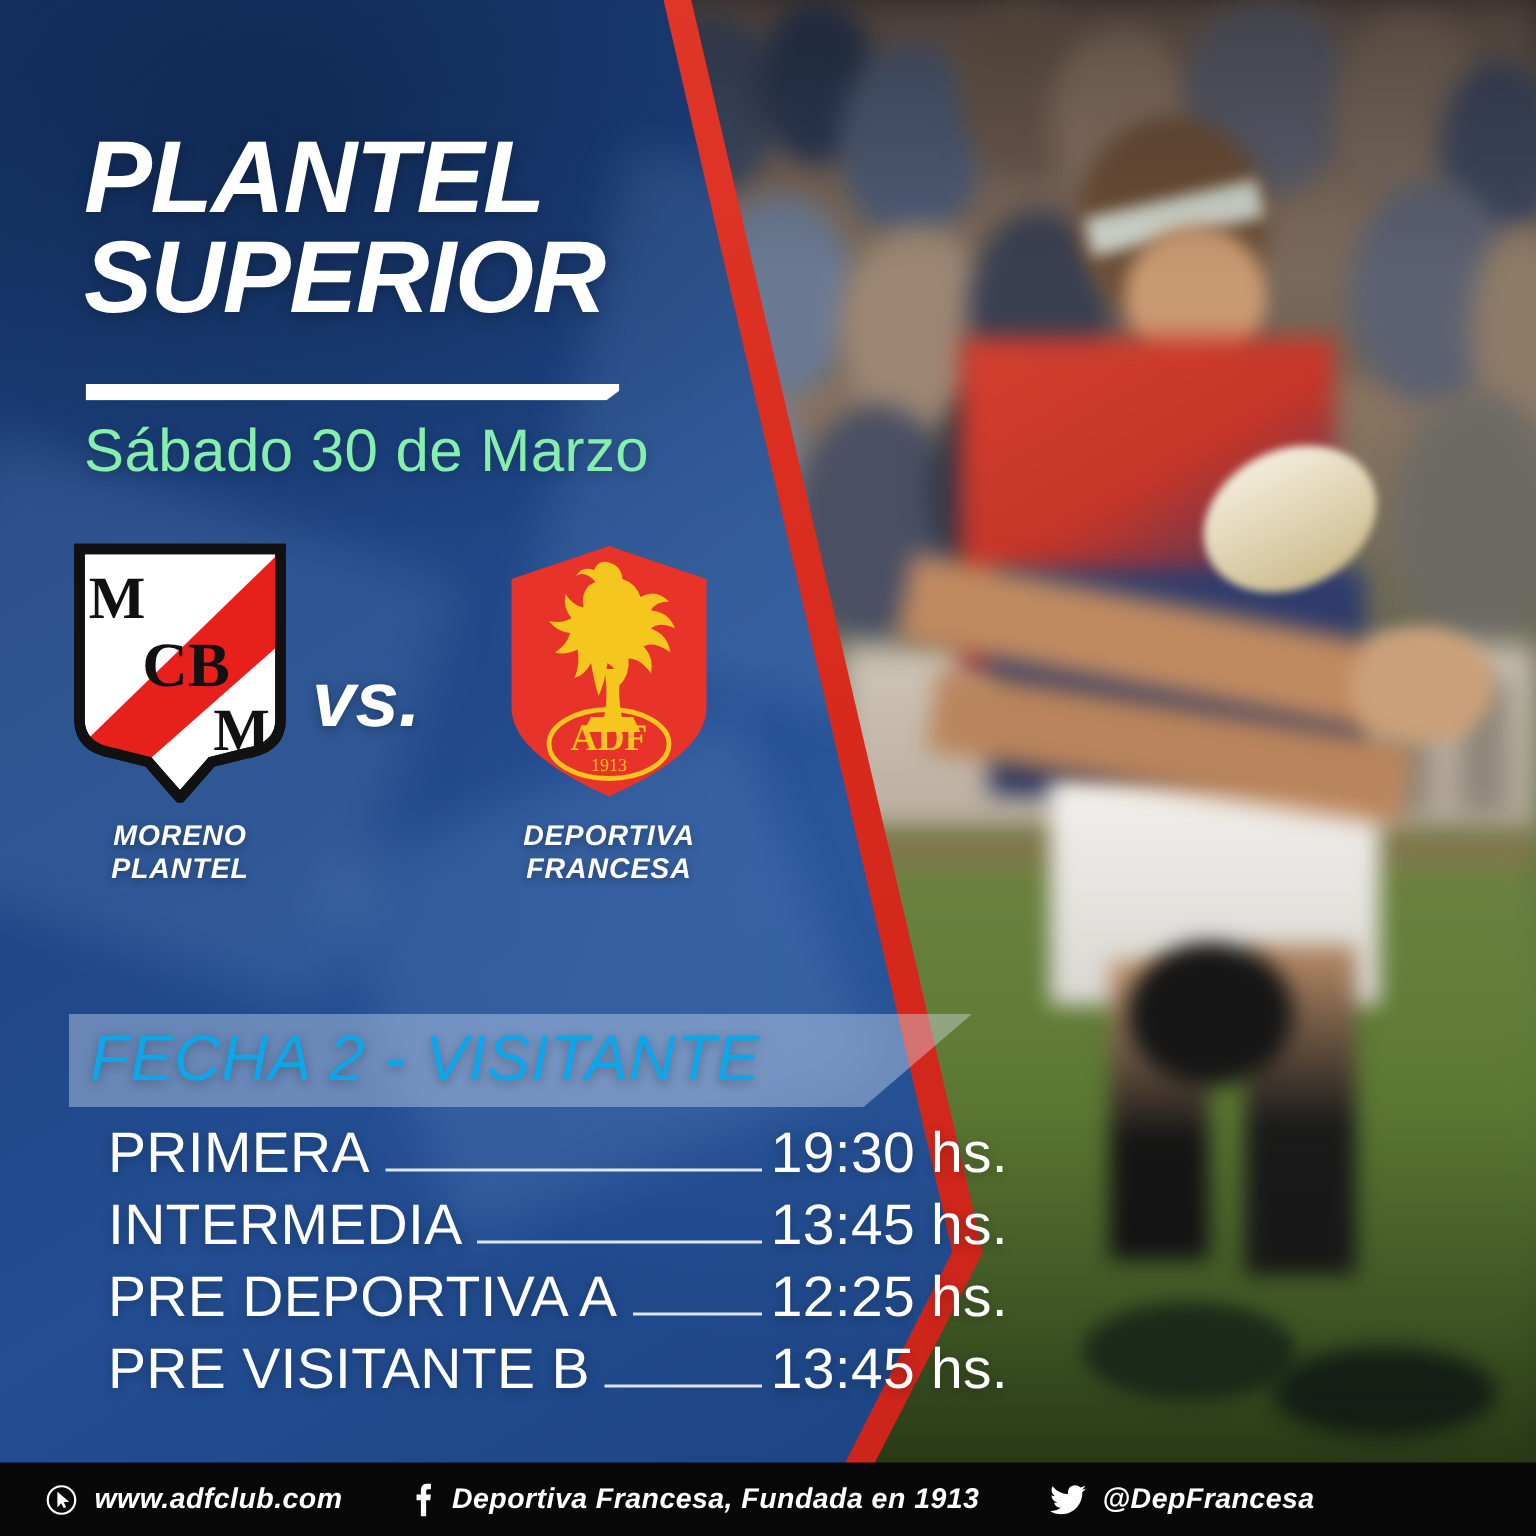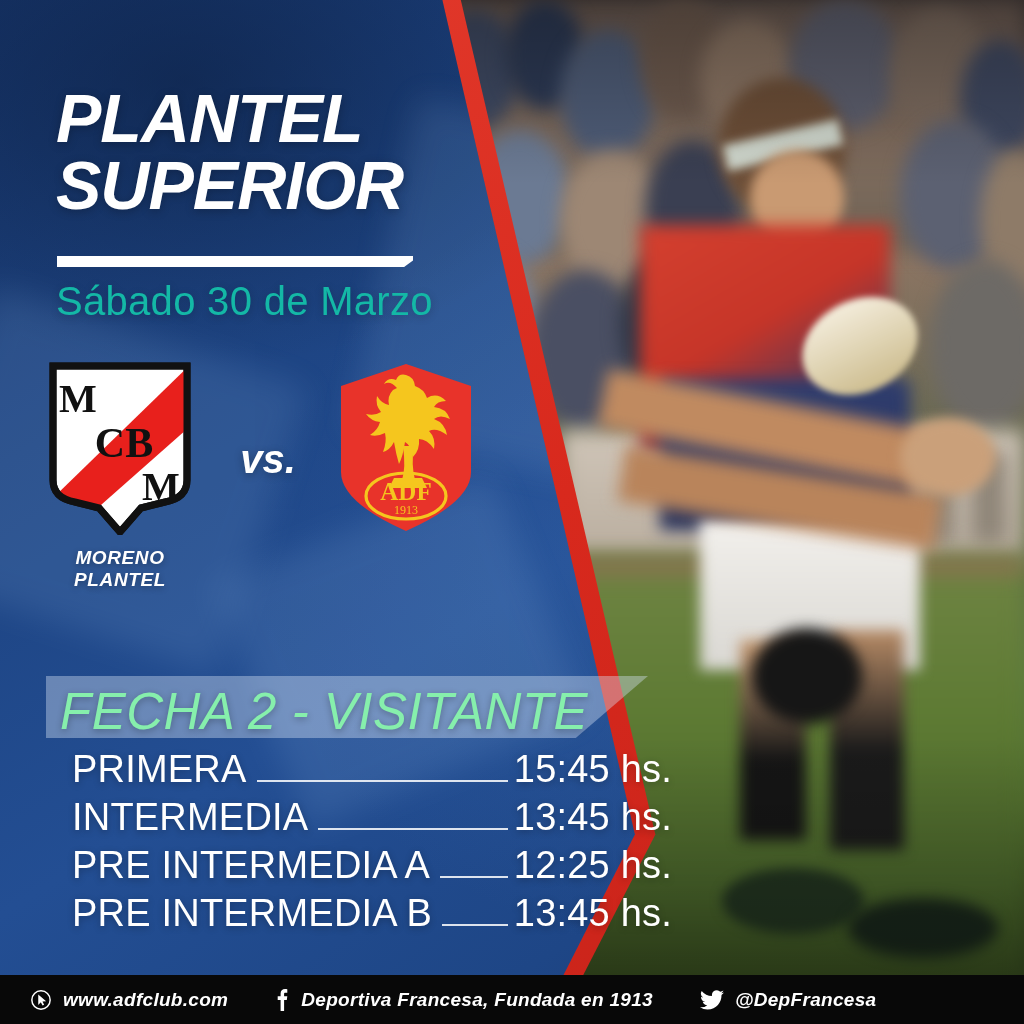--- a/index.html
+++ b/index.html
@@ -53,50 +53,50 @@
     font-size:68px;line-height:.98;letter-spacing:-1px;
     text-shadow:0 2px 10px rgba(0,0,0,.25);
   }
   .headline .l2{display:block;}
   .rule{
     position:absolute;left:57px;top:256px;width:356px;height:11px;
     background:#fff;clip-path:polygon(0 0,100% 0,100% 40%,97.5% 100%,0 100%);
   }
   .date{
     position:absolute;left:56px;top:279px;
-    color:#14b8a6;font-size:40px;font-weight:500;letter-spacing:.3px;
+    color:#86efac;font-size:40px;font-weight:500;letter-spacing:.3px;
     text-shadow:0 2px 8px rgba(0,0,0,.22);
   }
 
   
   .crest-row{position:absolute;left:0;top:360px;width:560px;height:270px;}
   .crest-wrap{position:absolute;width:180px;text-align:center;}
   .crest-mm{left:30px;}
   .crest-adf{left:316px;}
   .crest-svg{display:block;margin:0 auto;}
   .team-name{
     margin-top:12px;color:#fff;font-weight:bold;font-style:italic;
     font-size:19px;line-height:1.18;letter-spacing:.6px;
     text-shadow:0 2px 6px rgba(0,0,0,.3);
   }
   .vs{
-    position:absolute;left:208px;top:437px;width:120px;text-align:center;
-    color:#fff;font-weight:bold;font-style:italic;font-size:40px;
+    position:absolute;left:208px;top:437px;width:120px;
+    color:#fff;font-weight:bold;font-style:italic;font-size:52px;
     text-shadow:0 2px 8px rgba(0,0,0,.3);
   }
 
   
   .fecha-band{
     position:absolute;left:46px;top:676px;width:602px;height:62px;
     background:rgba(215,228,244,.40);
     clip-path:polygon(0 0, 100% 0, 88% 100%, 0 100%);
   }
   .fecha-text{
     position:absolute;left:60px;top:682px;
-    color:#86efac;font-size:51px;font-style:italic;font-weight:500;
+    color:#0ea5e9;font-size:43px;font-style:italic;font-weight:500;
     letter-spacing:.5px;text-shadow:0 2px 7px rgba(0,0,0,.3);
   }
 
   
   .sched{position:absolute;left:72px;top:748px;width:600px;}
   .srow{
     display:flex;align-items:baseline;
     color:#fff;font-size:38px;font-weight:500;letter-spacing:.2px;
     height:48px;text-shadow:0 2px 7px rgba(0,0,0,.28);
   }
@@ -242,46 +242,50 @@
                    q-2 14 -6 22 q-3 -10 -5 -22 q-4 8 -11 10 q4 -10 2 -19 q-8 4 -15 2
                    q8 -5 10 -13 q-9 -1 -14 -8 q9 2 15 -2 q-6 -7 -4 -16 q5 8 12 9
                    q-2 -9 4 -15 z"></path>
           <path d="M72 86 q3 22 -1 34 h13 q-4 -16 -1 -34 z"></path>
           <path d="M63 118 h28 l5 10 h-38 z"></path>
         </g>
         <ellipse cx="75" cy="136" rx="40" ry="23" fill="none" stroke="#f5c61e" stroke-width="3.2"></ellipse>
         <text x="75" y="140" font-family="'Liberation Serif', serif" font-size="25" font-weight="bold" fill="#f5c61e" text-anchor="middle">ADF</text>
         <text x="75" y="154" font-family="'Liberation Serif', serif" font-size="12" fill="#f5c61e" text-anchor="middle">1913</text>
       </svg>
+      <div class="team-name">
+        <span>DEPORTIVA</span><br>
+        <span>FRANCESA</span>
+      </div>
     </div>
   </div>
 
   <div class="vs">vs.</div>
 
   <div class="fecha-band"></div>
   <div class="fecha-text">FECHA 2 - VISITANTE</div>
 
   <div class="sched">
     <div class="srow">
       <span class="cat">PRIMERA</span>
       <span class="lead"></span>
-      <span class="time">15:45 hs.</span>
+      <span class="time">19:30 hs.</span>
     </div>
     <div class="srow">
       <span class="cat">INTERMEDIA</span>
       <span class="lead"></span>
       <span class="time">13:45 hs.</span>
     </div>
     <div class="srow">
-      <span class="cat">PRE INTERMEDIA A</span>
+      <span class="cat">PRE DEPORTIVA A</span>
       <span class="lead"></span>
       <span class="time">12:25 hs.</span>
     </div>
     <div class="srow">
-      <span class="cat">PRE INTERMEDIA B</span>
+      <span class="cat">PRE VISITANTE B</span>
       <span class="lead"></span>
       <span class="time">13:45 hs.</span>
     </div>
   </div>
 
   <div class="footer">
 
     <div class="fitem f-web">
       <span class="glyph">
         <svg width="22" height="22" viewBox="0 0 24 24">

